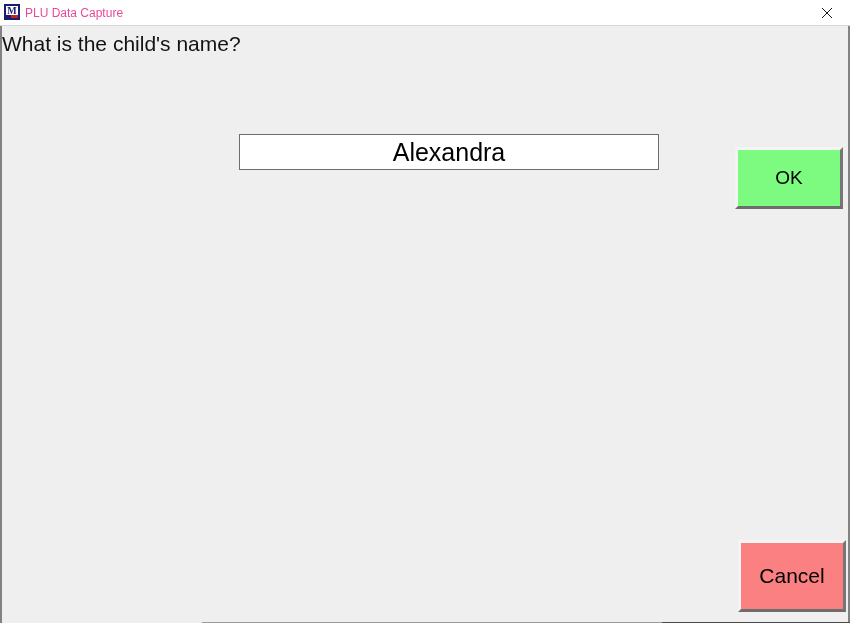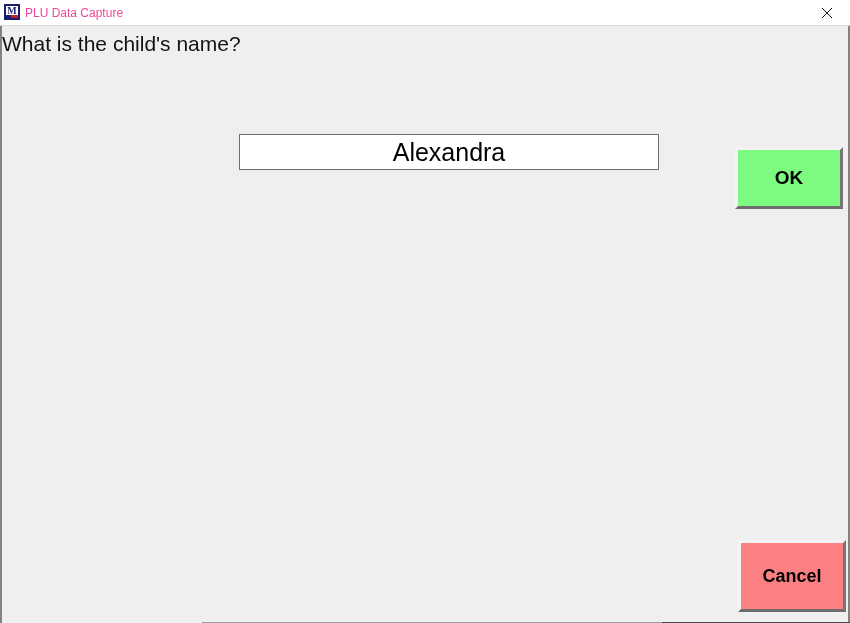--- a/index.html
+++ b/index.html
@@ -143,35 +143,34 @@
     border-left: 3px solid #f4f4f4;
     border-right: 3px solid #767676;
     border-bottom: 3px solid #6d6d6d;
     display: flex;
     align-items: center;
     justify-content: center;
     font-family: "Liberation Sans", sans-serif;
     color: #000000;
     cursor: default;
     user-select: none;
-    font-weight: bold;
   }
   .btn-ok {
     left: 733px;
     top: 121px;
     width: 108px;
     height: 62px;
     font-size: 19px;
   }
   .btn-cancel {
     left: 736px;
     top: 514px;
     width: 108px;
     height: 72px;
-    font-size: 18px;
+    font-size: 21px;
   }
 
   
   .bottom-clip {
     position: absolute;
     left: 0;
     bottom: 0;
     width: 850px;
     height: 2px;
     overflow: hidden;

